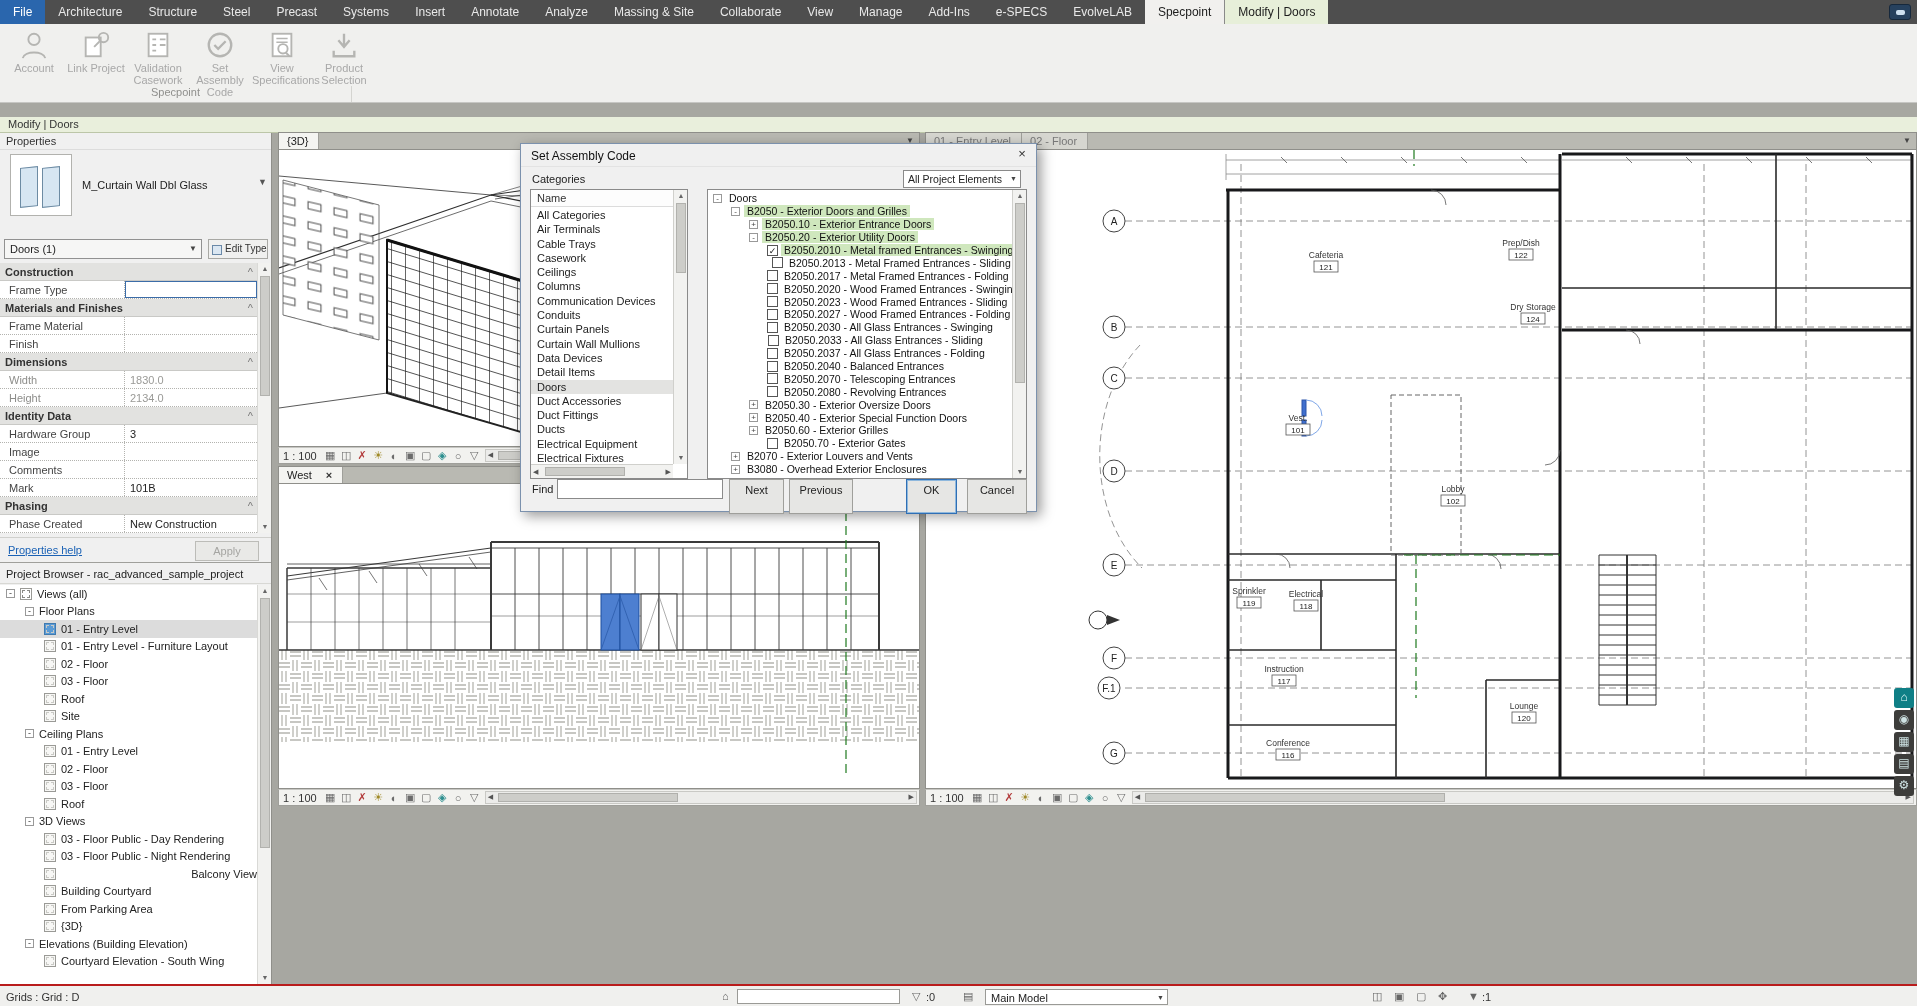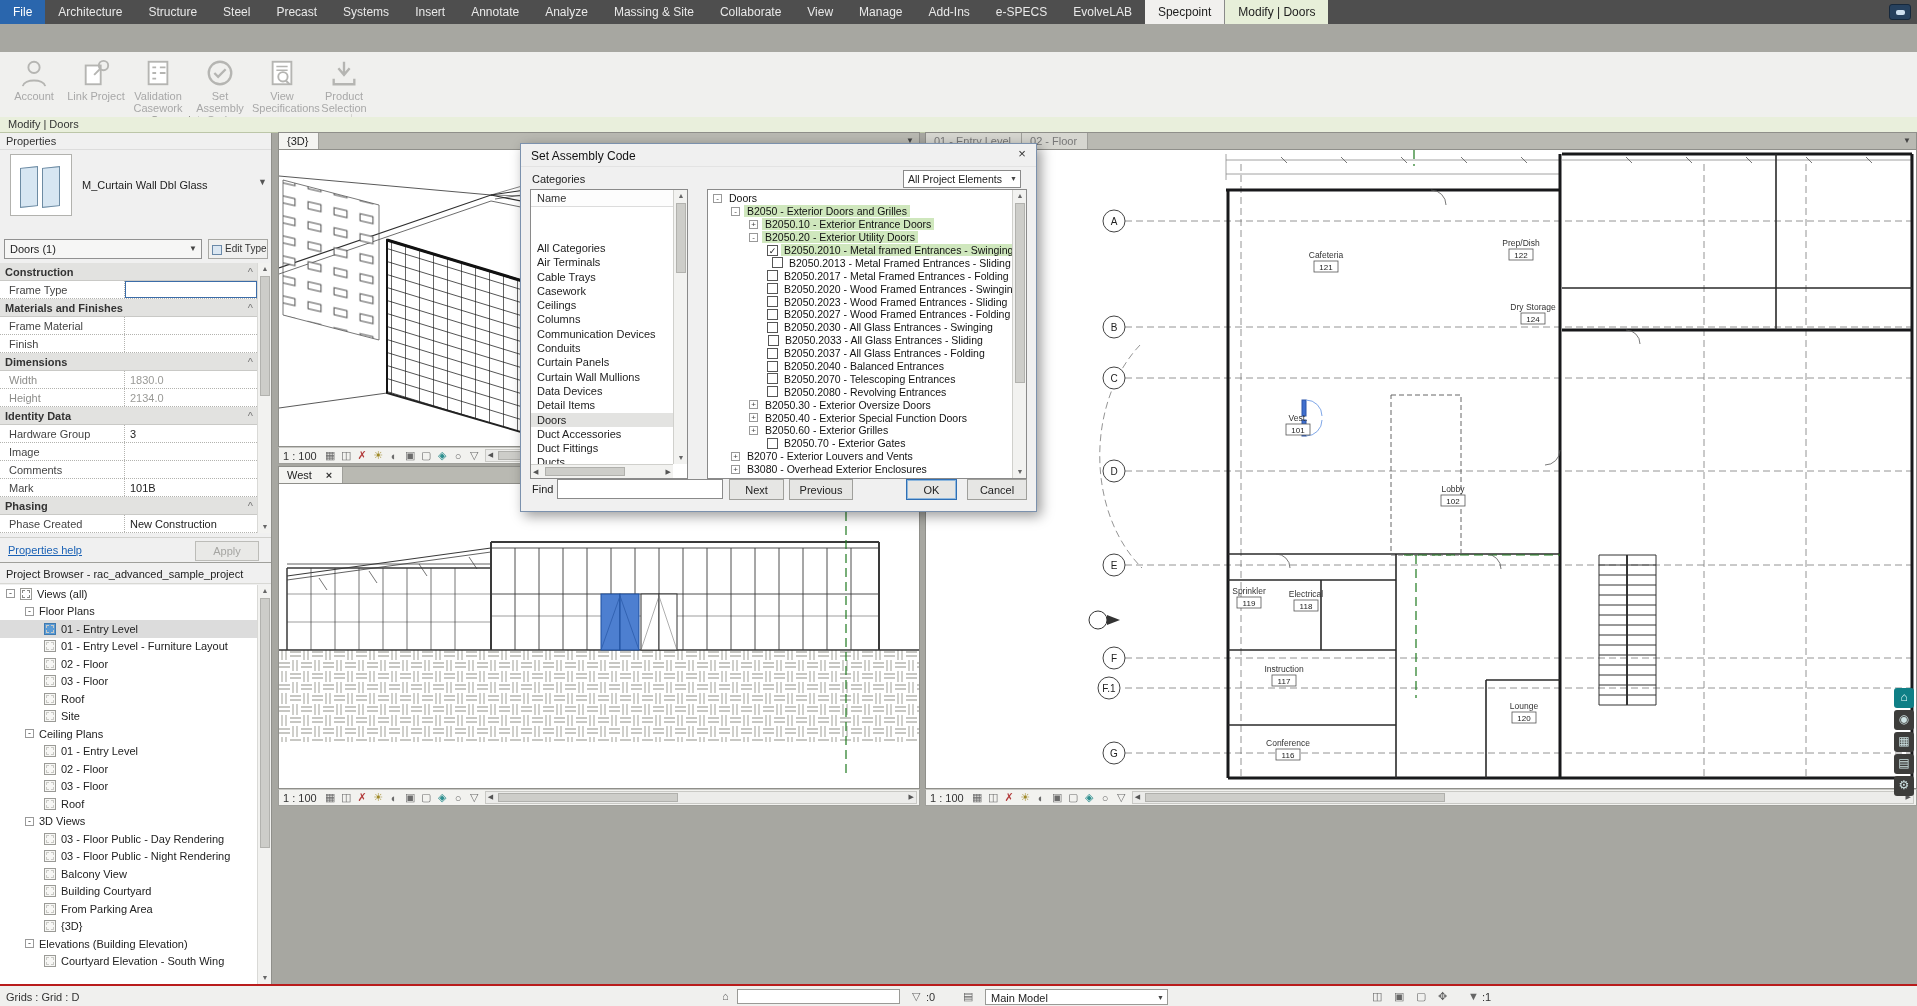--- a/index.html
+++ b/index.html
@@ -9,21 +9,21 @@
   
   #tabbar{position:absolute;left:0;top:0;right:0;height:24px;background:#4e4e4e;display:flex;align-items:stretch;text-align:center;}
   .tab{color:#e9e9e9;padding:0 13px;display:flex;align-items:center;font-size:12px;white-space:nowrap;cursor:default;}
   .tab.file{background:#2a66ad;color:#fff;}
   .tab.active{background:#f1f0ee;color:#1d1d1d;}
   .tab.context{background:#e7efd9;color:#1d1d1d;border-left:1px solid #8a8a8a;}
   #tab-corner{position:absolute;right:6px;top:4px;width:22px;height:16px;background:#27415e;border-radius:3px;border:1px solid #16283c;}
   #tab-corner::after{content:"";position:absolute;left:6px;top:5px;width:9px;height:5px;background:#cfe0f0;border-radius:2px;}
 
   
-  #ribbon{position:absolute;left:0;top:24px;right:0;height:79px;background:#f0f0ee;border-bottom:1px solid #c6c6c3;margin-top:28px;}
+  #ribbon{position:absolute;left:0;top:24px;right:0;height:79px;background:#f0f0ee;border-bottom:1px solid #c6c6c3;}
   #ribbon-buttons{position:absolute;left:4px;top:4px;display:flex;}
   .rbtn{width:60px;margin-right:2px;text-align:center;color:#a8a8a8;font-size:11px;line-height:12px;padding-top:2px;}
   .rbtn svg{width:30px;height:30px;display:block;margin:0 auto 2px auto;}
   #panel-label{position:absolute;left:0;bottom:0;width:352px;height:16px;text-align:center;color:#8f8f8c;font-size:11px;border-right:1px solid #d4d4d0;}
   
   #optionbar{position:absolute;left:0;top:117px;right:0;height:16px;background:#e9efdc;border-bottom:1px solid #bcc6a8;font-size:11px;color:#333;padding:1px 0 0 8px;}
 
   
   #leftpanel{position:absolute;left:0;top:133px;width:272px;bottom:22px;background:#f0f0f0;border-right:1px solid #8f8f8a;}
   #props-title{position:absolute;left:0;top:0;width:100%;height:17px;padding:2px 0 0 6px;color:#333;background:#f0f0f0;border-bottom:1px solid #dcdcdc;}
@@ -75,37 +75,37 @@
 
   
   #dialog{position:absolute;left:520px;top:143px;width:517px;height:369px;background:#f0f0f0;border:1px solid #7b91ad;box-shadow:4px 4px 12px rgba(0,0,0,.4);z-index:50;}
   #dlg-title{position:absolute;left:0;top:0;right:0;height:23px;background:#f0f0f0;border-bottom:1px solid #e3e3e3;padding:5px 0 0 10px;color:#111;font-size:12px;}
   #dlg-close{position:absolute;right:4px;top:2px;width:20px;height:18px;text-align:center;color:#333;font-size:13px;}
   #dlg-filter{position:absolute;right:15px;top:26px;width:118px;height:18px;background:#fff;border:1px solid #8a8a8a;padding:2px 0 0 4px;font-size:10.5px;}
   #dlg-filter .chev{position:absolute;right:3px;top:4px;font-size:7px;color:#444;}
   #cats-label{position:absolute;left:11px;top:29px;color:#222;}
   #cat-box{position:absolute;left:9px;top:45px;width:158px;height:290px;background:#fff;border:1px solid #8a8a8a;}
   #cat-head{position:absolute;left:0;top:0;right:14px;height:17px;border-bottom:1px solid #dcdcdc;padding:2px 0 0 6px;color:#333;background:#fdfdfd;}
-  #cat-list{position:absolute;left:0;top:18px;right:14px;bottom:14px;overflow:hidden;margin-top:33px;}
+  #cat-list{position:absolute;left:0;top:18px;right:14px;bottom:14px;overflow:hidden;}
   .catrow{height:14.3px;padding:1px 0 0 6px;white-space:nowrap;color:#222;}
   .catrow.sel{background:#e3e3e1;}
   #cat-vscroll{position:absolute;right:0;top:0;width:14px;bottom:14px;background:#f2f2f0;border-left:1px solid #d0d0cc;}
   #cat-hscroll{position:absolute;left:0;bottom:0;right:14px;height:14px;background:#f2f2f0;border-top:1px solid #d0d0cc;}
   #tree-box{position:absolute;left:186px;top:45px;width:320px;height:290px;background:#fff;border:1px solid #8a8a8a;}
   #ac-tree{position:absolute;left:0;top:0;right:14px;bottom:0;overflow:hidden;padding-top:2px;}
   .acrow{height:12.9px;display:flex;align-items:center;white-space:nowrap;font-size:10.5px;color:#111;}
   .acrow .exp{width:9px;height:9px;line-height:7px;font-size:8px;margin-right:4px;}
   .cb{display:inline-block;width:11px;height:11px;border:1px solid #555;background:#fff;margin-right:3px;flex:none;font-size:9px;line-height:10px;text-align:center;color:#111;}
   .aclabel{padding:0 3px;}
   .aclabel.hl{background:#cfe7bd;}
   #tree-vscroll{position:absolute;right:0;top:0;width:14px;bottom:0;background:#f2f2f0;border-left:1px solid #d0d0cc;}
   #find-row{position:absolute;left:0;bottom:10px;width:100%;height:22px;}
   #find-label{position:absolute;left:11px;top:4px;color:#222;}
   #find-input{position:absolute;left:36px;top:0;width:166px;height:20px;background:#fff;border:1px solid #8a8a8a;}
-  .dbtn{position:absolute;top:0;height:21px;background:#e6e6e4;border:1px solid #9f9f9b;text-align:center;padding-top:4px;color:#222;}
+  .dbtn{position:absolute;top:0;height:35px;background:#e6e6e4;border:1px solid #9f9f9b;text-align:center;padding-top:4px;color:#222;}
   #btn-next{left:208px;width:55px;} #btn-prev{left:268px;width:64px;}
   #btn-ok{left:385px;width:51px;border:1px solid #2f6fb5;box-shadow:inset 0 0 0 1px #8fb8dd;}
   #btn-cancel{left:446px;width:60px;}
 
   
   #statusbar{position:absolute;left:0;bottom:0;right:0;height:22px;background:#f0f0ee;border-top:2px solid #b91c1c;}
   #statusbar .txt{position:absolute;top:5px;color:#333;}
   #ws-box{position:absolute;left:737px;top:3px;width:163px;height:15px;background:#fff;border:1px solid #9a9a96;}
   #do-select{position:absolute;left:985px;top:3px;width:183px;height:16px;background:#fff;border:1px solid #9a9a96;padding:2px 0 0 5px;color:#222;}
   #do-select .chev{position:absolute;right:3px;top:4px;font-size:7px;color:#444;}
@@ -304,21 +304,21 @@
           <span>3D Views</span>
         </div>
         <div class="pbrow" style="padding-left: 44px;">
           <span class="vicon"></span>
           <span>03 - Floor Public - Day Rendering</span>
         </div>
         <div class="pbrow" style="padding-left: 44px;">
           <span class="vicon"></span>
           <span>03 - Floor Public - Night Rendering</span>
         </div>
-        <div class="pbrow" style="padding-left: 44px;">
+        <div class="pbrow" style="padding-left: 44px; justify-content: space-between;">
           <span class="vicon"></span>
           <span>Balcony View</span>
         </div>
         <div class="pbrow" style="padding-left: 44px;">
           <span class="vicon"></span>
           <span>Building Courtyard</span>
         </div>
         <div class="pbrow" style="padding-left: 44px;">
           <span class="vicon"></span>
           <span>From Parking Area</span>

